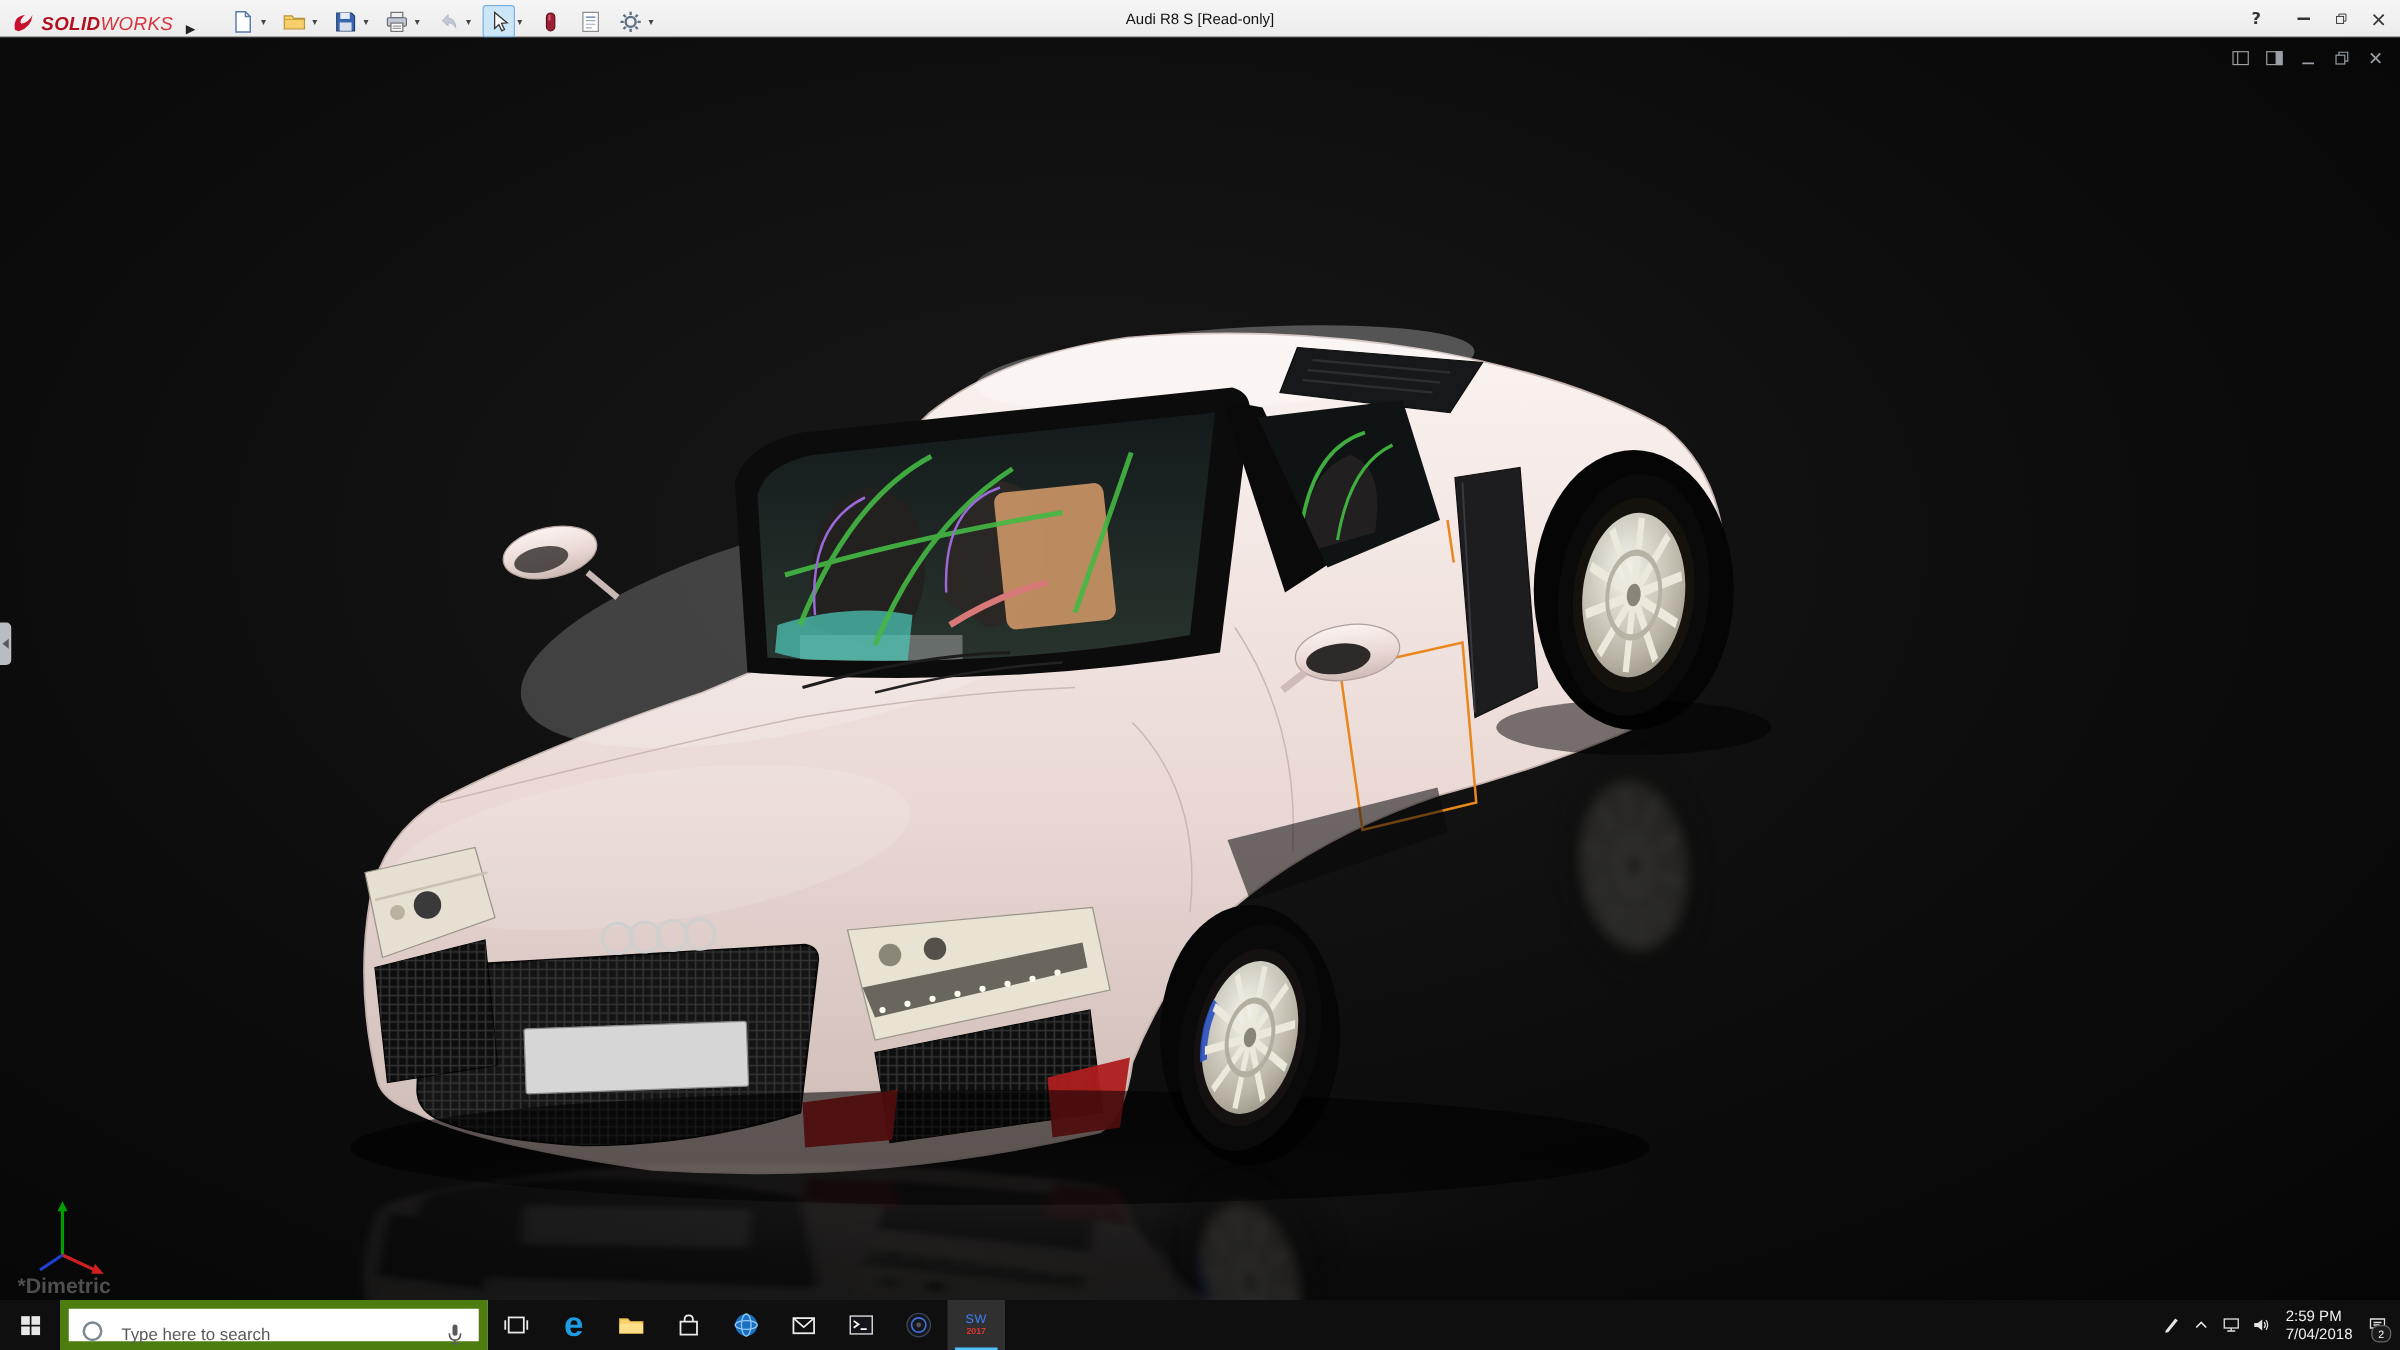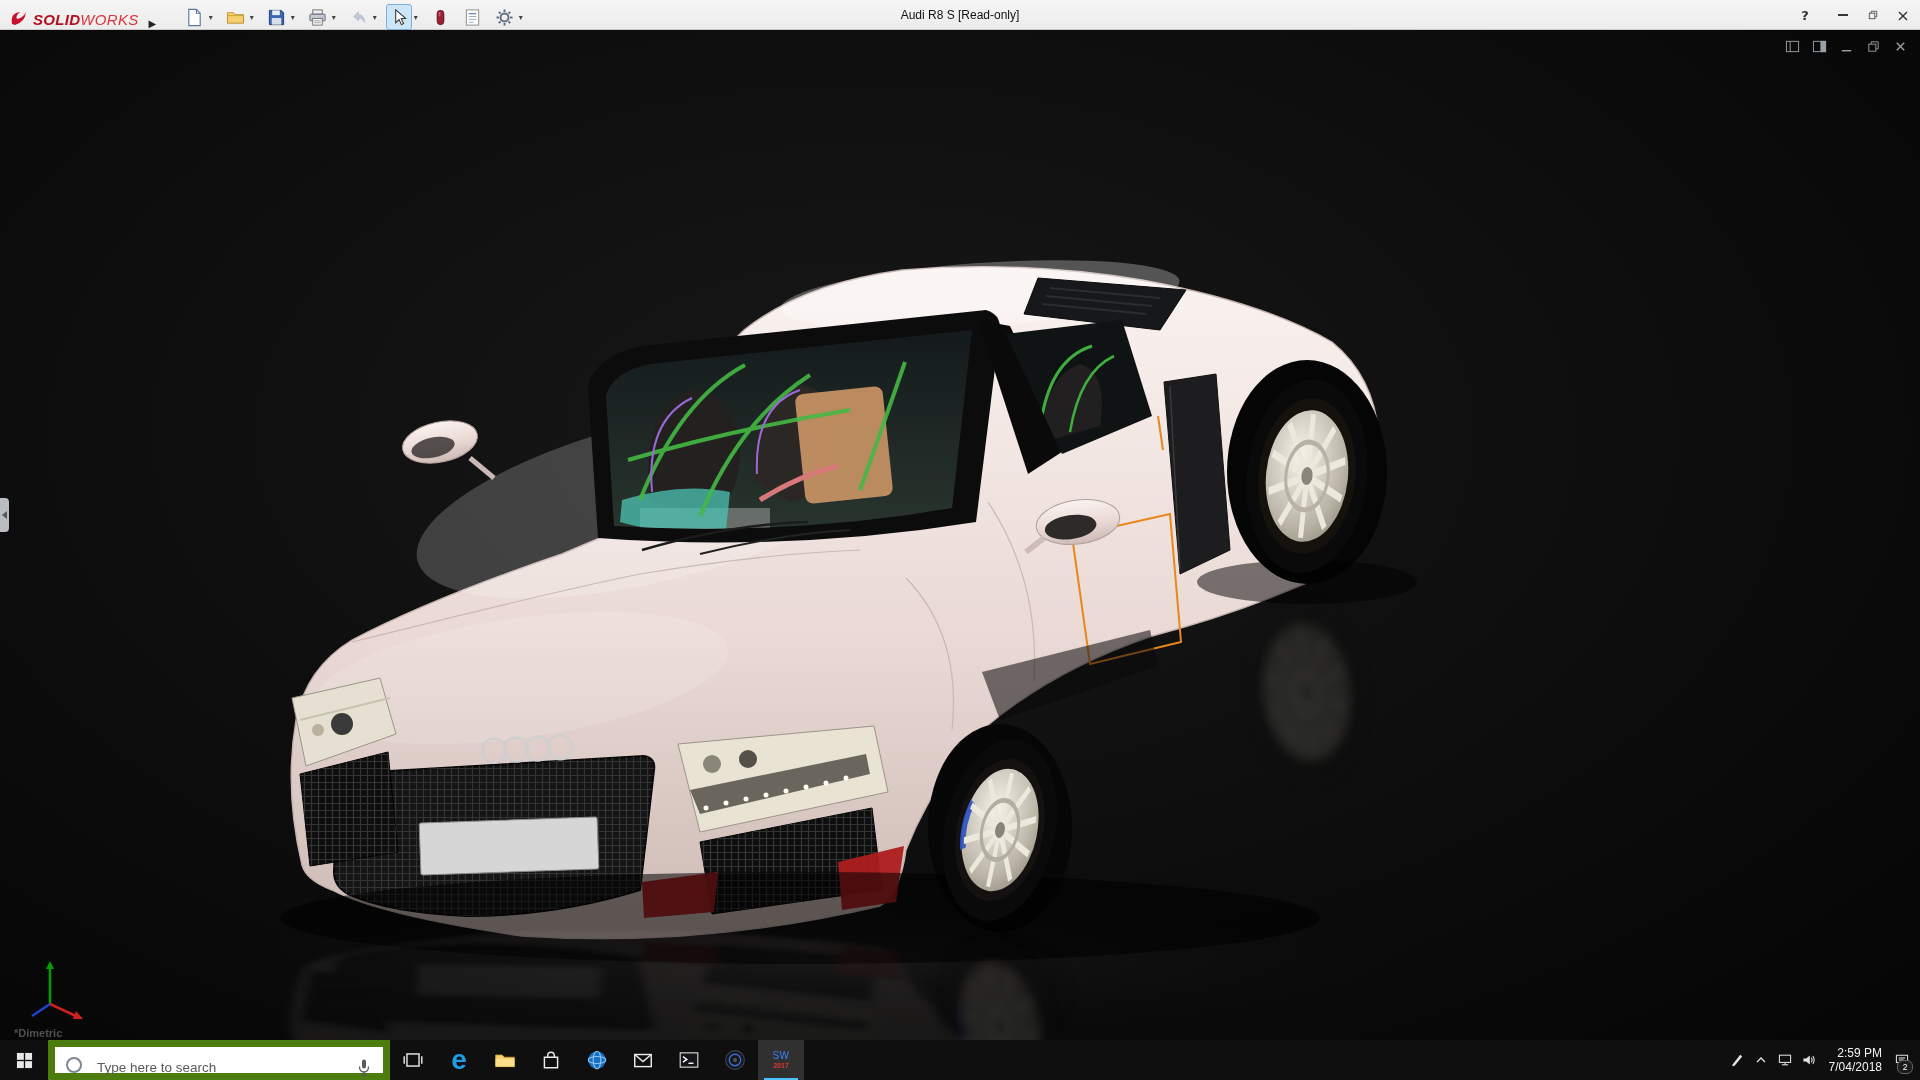--- a/index.html
+++ b/index.html
@@ -28,21 +28,21 @@
 
   
   #viewport{position:absolute;top:30px;left:0;width:1920px;height:1010px;background:radial-gradient(ellipse at 45% 40%, #181818 0%, #0d0d0d 55%, #050505 100%);}
   #scene{position:absolute;top:0;left:0;width:1920px;height:1010px;}
   .doc-controls{position:absolute;top:8px;right:12px;display:flex;gap:11px;}
   .dc{width:16px;height:16px;display:flex;align-items:center;justify-content:center;}
   .dc svg{width:15px;height:15px;}
   .left-tab{position:absolute;left:0;top:468px;width:9px;height:34px;background:#b9bcc0;border-radius:0 4px 4px 0;}
   .left-tab::after{content:"";position:absolute;left:2px;top:13px;border-top:4px solid transparent;border-bottom:4px solid transparent;border-right:5px solid #55585c;}
   .triad{position:absolute;left:10px;bottom:14px;width:78px;height:74px;}
-  .view-label{position:absolute;left:14px;bottom:1px;font-size:11px;font-weight:bold;color:#4f4f4f;}
+  .view-label{position:absolute;left:14px;bottom:1px;font-size:17px;font-weight:bold;color:#4f4f4f;}
 
   
   #taskbar{position:absolute;bottom:0;left:0;width:1920px;height:40px;background:#0f0f0f;display:flex;align-items:center;}
   .start{width:48px;height:40px;display:flex;align-items:center;justify-content:center;}
   .start svg{width:17px;height:17px;}
   .search{position:relative;width:342px;height:40px;background:#fff;border:7px solid #4d7c0f;box-sizing:border-box;display:flex;align-items:center;}
   .search input{position:absolute;left:40px;top:0;height:38px;width:256px;border:none;outline:none;font-size:13.5px;color:#333;font-family:"Liberation Sans",sans-serif;background:transparent;}
   .search input::placeholder{color:#595959;}
   .cortana{position:absolute;left:11px;top:10px;width:16px;height:16px;border:2px solid #7a8894;border-radius:50%;box-sizing:border-box;}
   .s-mic{position:absolute;right:9px;top:10px;width:20px;height:20px;}
@@ -50,21 +50,21 @@
   .task-icon svg{width:22px;height:22px;}
   .task-icon.active{background:rgba(255,255,255,.14);}
   .task-icon.active::after{content:"";position:absolute;bottom:0;left:6px;right:6px;height:2px;background:#4cc2ff;}
   .edge-e{font-size:28px;font-weight:bold;color:#1e9ce4;line-height:28px;}
   .sw-tile{display:flex;flex-direction:column;align-items:center;line-height:1;}
   .sw-s{font-size:10px;font-weight:normal;color:#3b82f6;letter-spacing:.5px;}
   .sw-year{font-size:7px;font-weight:bold;color:#e23333;margin-top:1px;}
   .tray{margin-left:auto;display:flex;align-items:center;height:40px;padding-right:6px;}
   .tray-ic{width:24px;height:40px;display:flex;align-items:center;justify-content:center;}
   .tray-ic svg{width:16px;height:16px;}
-  .clock{margin:0 8px;text-align:right;color:#f2f2f2;font-size:12px;line-height:14px;}
+  .clock{margin:0 8px;text-align:left;color:#f2f2f2;font-size:12px;line-height:14px;}
   .action{position:relative;}
   .badge{position:absolute;right:1px;bottom:6px;min-width:12px;height:12px;border-radius:6px;background:#1b1b1b;border:1px solid #666;color:#fff;font-size:8.5px;line-height:12px;text-align:center;padding:0 1px;}
 </style>
 </head>
 <body>
 
 <div id="screen">
 
   <header id="titlebar">
     <div class="brand">

